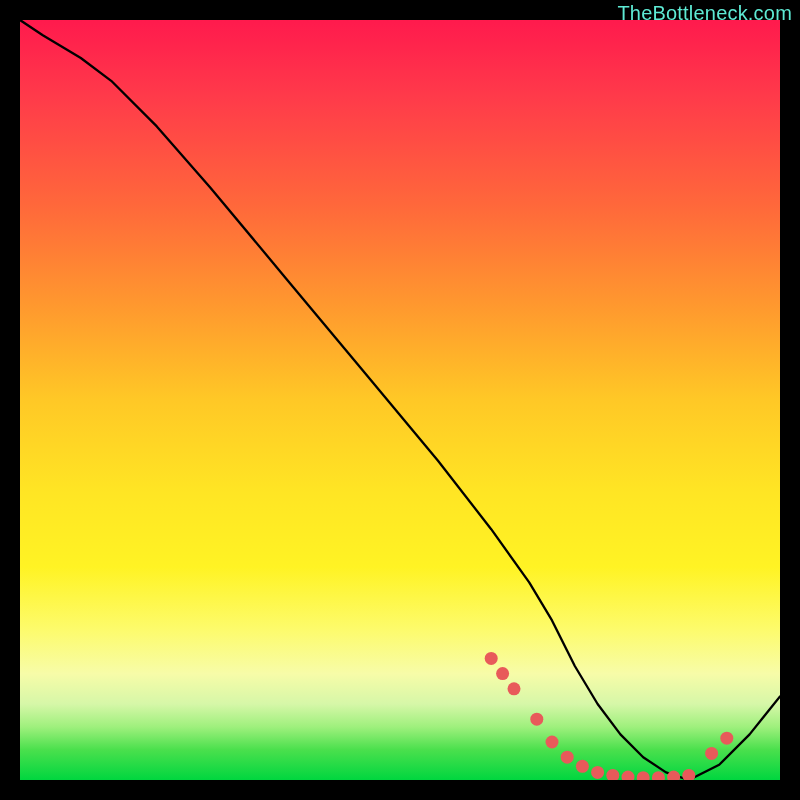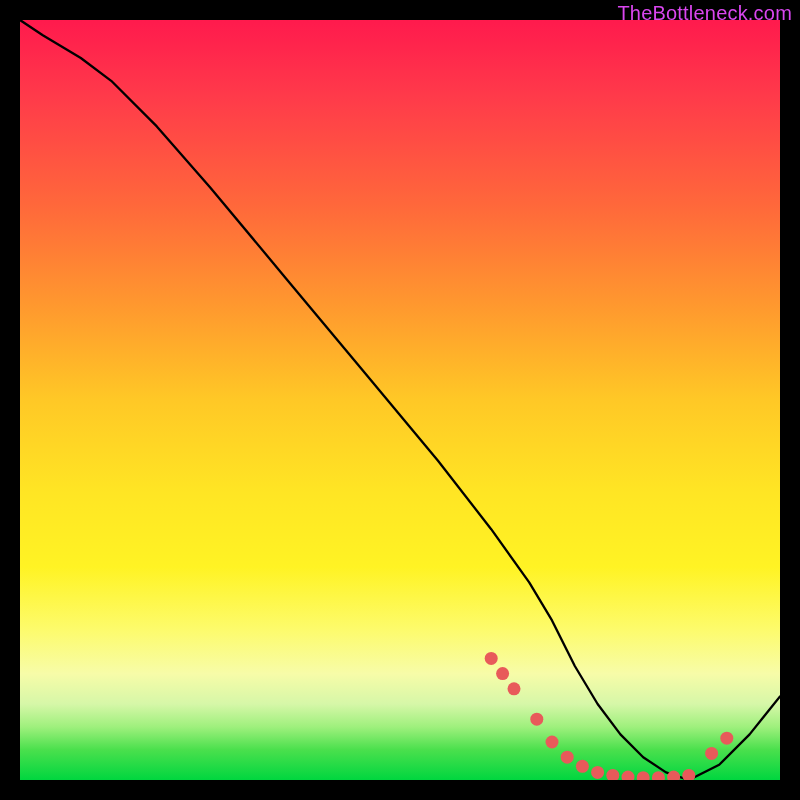--- a/index.html
+++ b/index.html
@@ -38,21 +38,21 @@
       #d6f7a8 90%,
       #9ff07d 93%,
       #4be04d 96%,
       #00d63f 100%
     );
   }
   .watermark {
     position: absolute;
     top: 2px;
     right: 8px;
-    color: #d946ef;
+    color: #5eead4;
     font-size: 20px;
     font-weight: 500;
     letter-spacing: 0.2px;
     user-select: none;
   }
   svg.curve {
     position: absolute;
     left: 0;
     top: 0;
     width: 760px;

